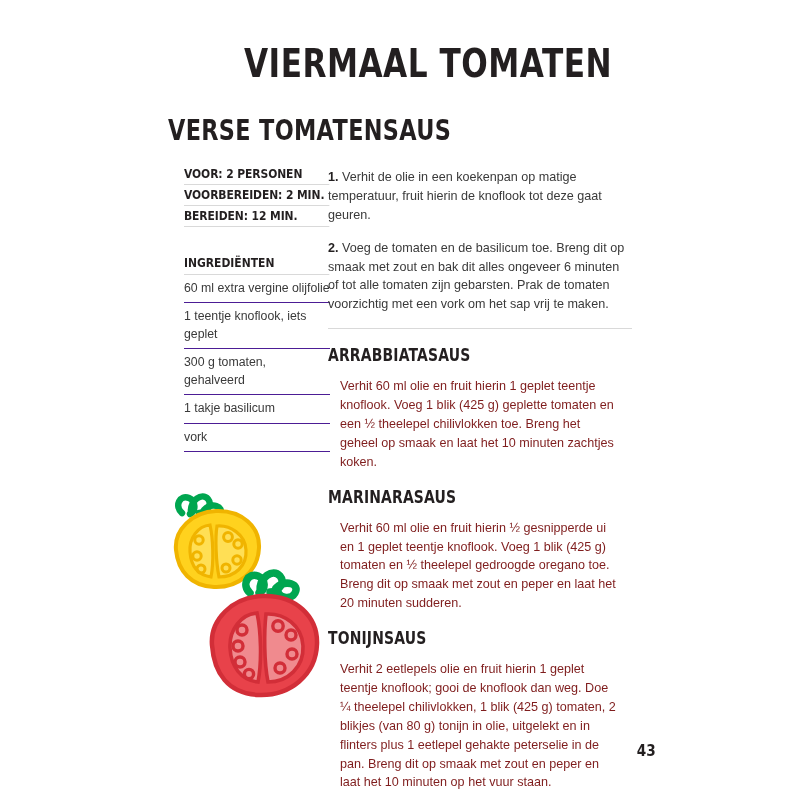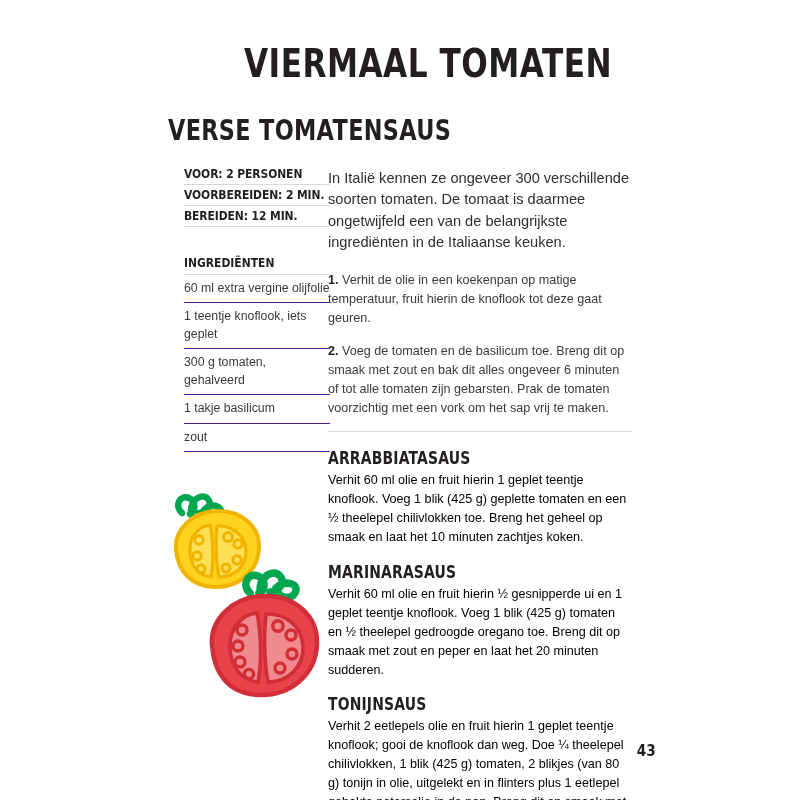--- a/index.html
+++ b/index.html
@@ -139,22 +139,22 @@
     color: #231f20;
     margin: 0 0 3px 0;
     transform: scaleX(0.82);
     transform-origin: left center;
     white-space: nowrap;
   }
   .variant-body {
     font-family: "Liberation Sans", sans-serif;
     font-size: 12.6px;
     line-height: 1.5;
-    color: #000000;
-    margin: 0;
+    color: #7f1d1d;
+    margin: 12px;
   }
 
   
   .page-num {
     position: absolute;
     right: 143px;
     bottom: 40px;
     font-family: "DejaVu Sans", sans-serif;
     font-weight: 700;
     font-size: 16px;
@@ -182,21 +182,21 @@
   <div class="left-col">
     <div class="meta-row">VOOR: 2 PERSONEN</div>
     <div class="meta-row">VOORBEREIDEN: 2 MIN.</div>
     <div class="meta-row">BEREIDEN: 12 MIN.</div>
 
     <div class="ingr-head">INGREDIËNTEN</div>
     <div class="ingr-item">60 ml extra vergine olijfolie</div>
     <div class="ingr-item">1 teentje knoflook, iets geplet</div>
     <div class="ingr-item">300 g tomaten, gehalveerd</div>
     <div class="ingr-item">1 takje basilicum</div>
-    <div class="ingr-item">zout</div>
+    <div class="ingr-item">vork</div>
   </div>
 
   <div class="tomato-art">
     <svg viewBox="0 0 165 235" width="165" height="235" xmlns="http://www.w3.org/2000/svg">
 
       <g fill="none" stroke="#00A650" stroke-width="6.5" stroke-linecap="round" stroke-linejoin="round">
         <path d="M22 33 C14 26, 20 14, 29 18 C36 21, 36 31, 30 34"></path>
         <path d="M31 33 C30 20, 42 12, 48 19 C53 25, 46 33, 39 33"></path>
         <path d="M44 30 C52 22, 64 26, 60 34 C57 40, 48 38, 46 33"></path>
       </g>
@@ -236,21 +236,20 @@
         <circle cx="89" cy="194" r="4.6" fill="none" stroke="#D22E38" stroke-width="3.4"></circle>
         <circle cx="118" cy="146" r="5.2" fill="none" stroke="#D22E38" stroke-width="3.4"></circle>
         <circle cx="131" cy="155" r="5" fill="none" stroke="#D22E38" stroke-width="3.4"></circle>
         <circle cx="132" cy="174" r="5" fill="none" stroke="#D22E38" stroke-width="3.4"></circle>
         <circle cx="120" cy="188" r="5" fill="none" stroke="#D22E38" stroke-width="3.4"></circle>
       </g>
     </svg>
   </div>
 
   <div class="right-col">
-    <p class="intro">In Italië kennen ze ongeveer 300 verschillende soorten tomaten. De tomaat is daarmee ongetwijfeld een van de belangrijkste ingrediënten in de Italiaanse keuken.</p>
 
     <p class="step"><span class="step-num">1.</span><span> Verhit de olie in een koekenpan op matige temperatuur, fruit hierin de knoflook tot deze gaat geuren.</span></p>
     <p class="step"><span class="step-num">2.</span><span> Voeg de tomaten en de basilicum toe. Breng dit op smaak met zout en bak dit alles ongeveer 6 minuten of tot alle tomaten zijn gebarsten. Prak de tomaten voorzichtig met een vork om het sap vrij te maken.</span></p>
 
     <div class="divider"></div>
 
     <div class="variant">
       <h3 class="variant-title">ARRABBIATASAUS</h3>
       <p class="variant-body">Verhit 60 ml olie en fruit hierin 1 geplet teentje knoflook. Voeg 1 blik (425 g) geplette tomaten en een ½ theelepel chilivlokken toe. Breng het geheel op smaak en laat het 10 minuten zachtjes koken.</p>
     </div>

